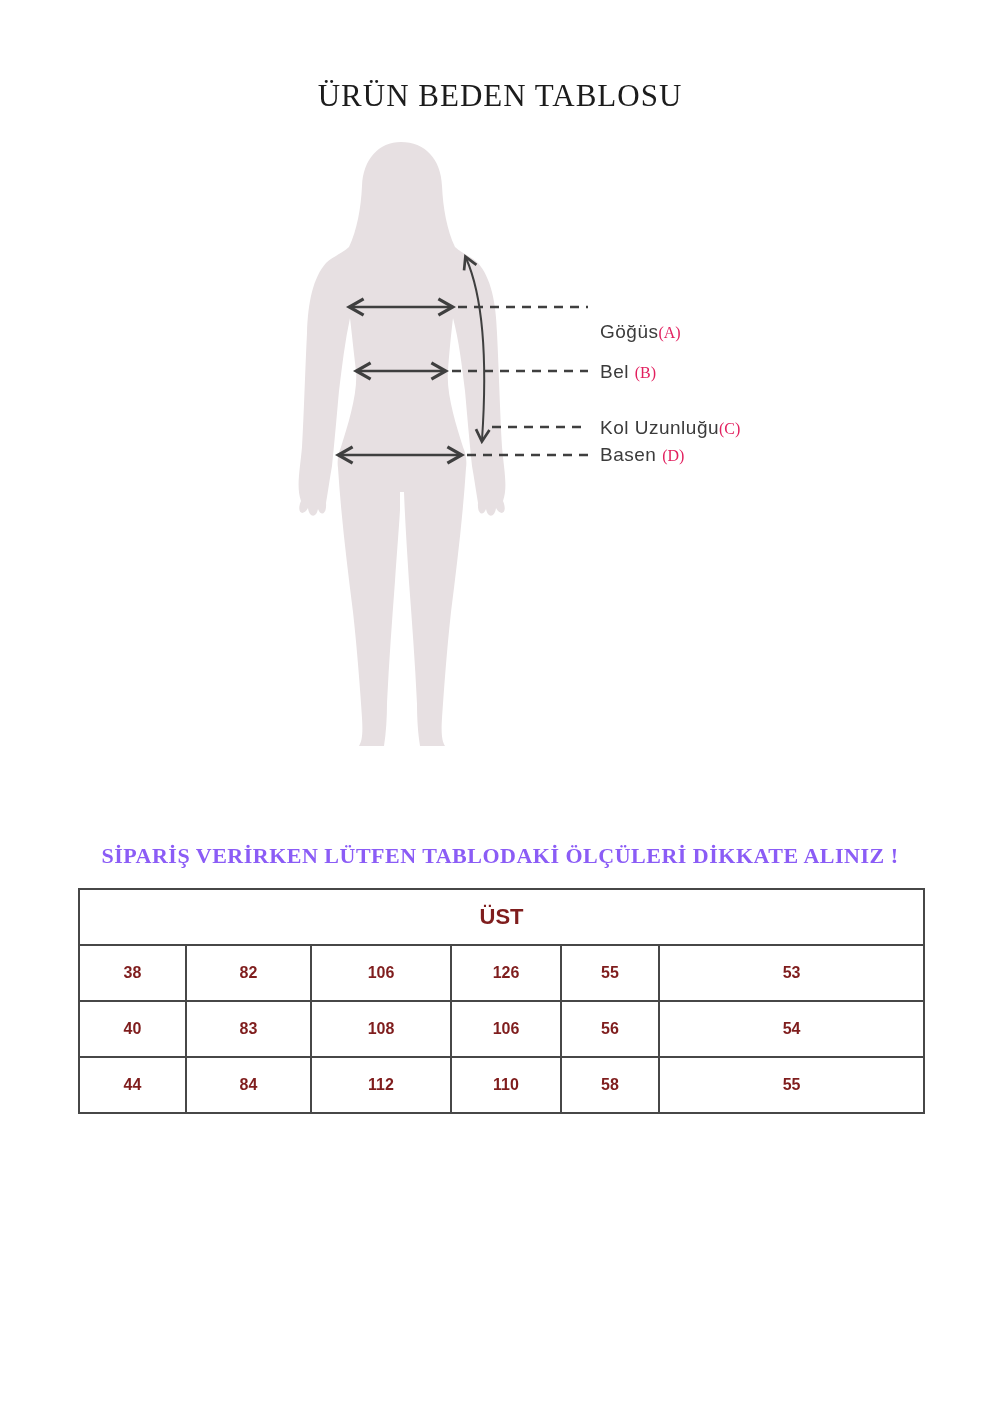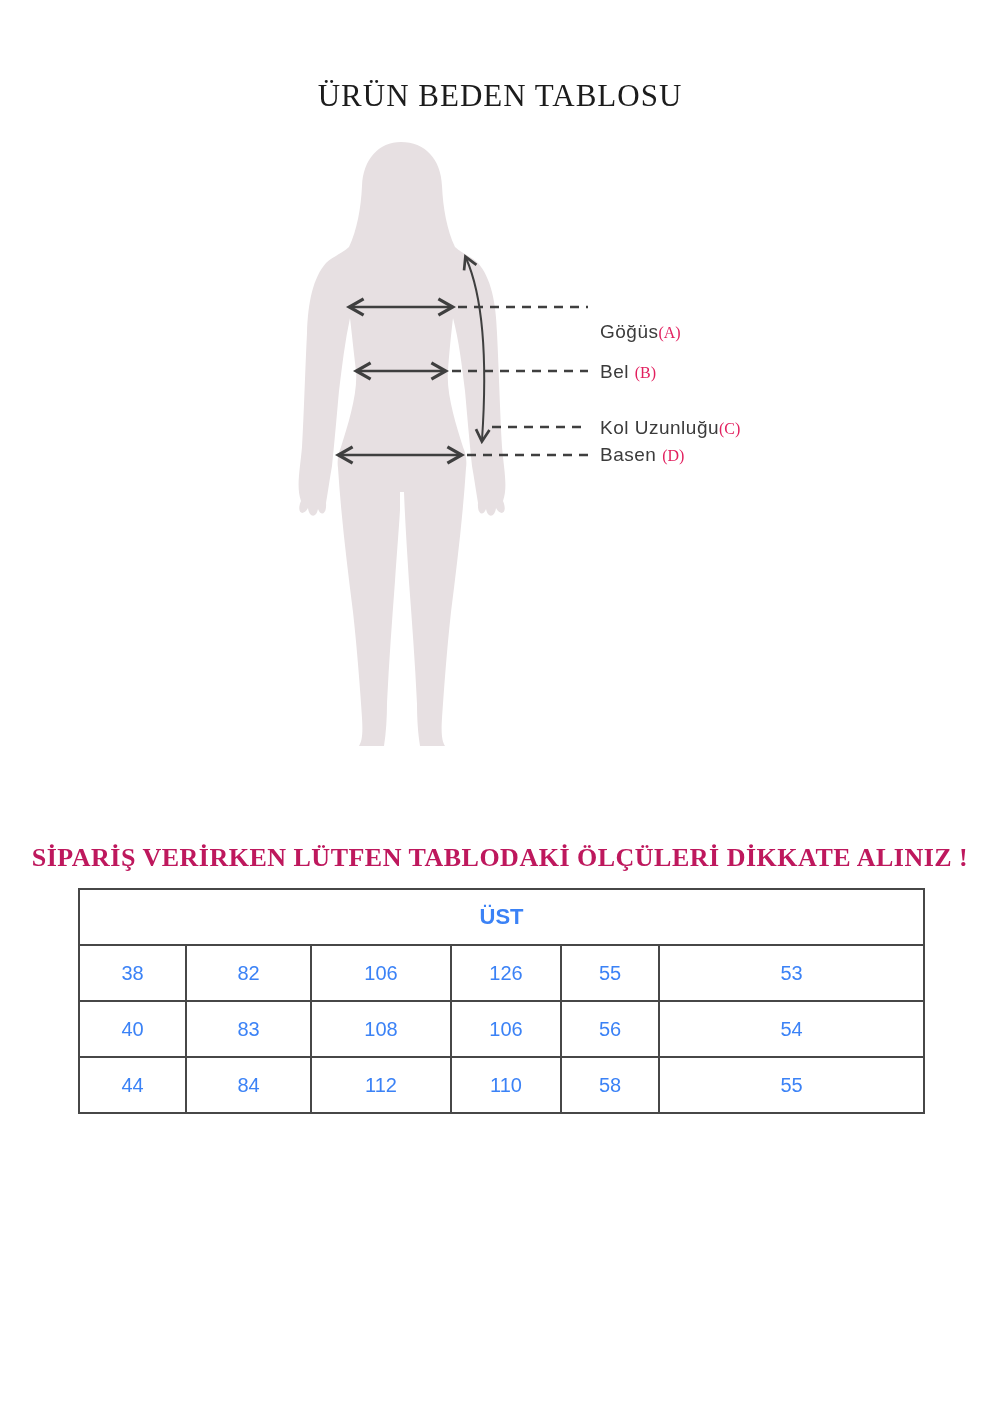--- a/index.html
+++ b/index.html
@@ -35,47 +35,47 @@
     position:absolute;left:0;top:790px;width:1000px;
     text-align:center;
     font-family:"Liberation Serif", serif;
     font-weight:bold;font-size:37px;
     color:#e30613;
   }
   .warning-text{
     position:absolute;left:0;top:843px;width:1000px;
     text-align:center;
     font-family:"Liberation Serif", serif;
-    font-weight:bold;font-size:26px;letter-spacing:0.5px;
-    color:#be185d;
+    font-weight:bold;font-size:22px;letter-spacing:0.5px;
+    color:#8b5cf6;
     white-space:nowrap;
   }
   table.size-table{
     position:absolute;left:78px;top:888px;
     border-collapse:collapse;
     table-layout:fixed;
     width:845px;
   }
   table.size-table td,table.size-table th{
     border:2px solid #474747;
     text-align:center;vertical-align:middle;
-    color:#3b82f6;
+    color:#7f1d1d;
     padding:0;
   }
   .group-header-cell{
     height:54px;
     font-size:22px;font-weight:bold;
   }
   .col-header-cell{
     height:52px;
     font-size:21px;font-weight:bold;
   }
   .data-cell{
     height:54px;
-    font-size:20px;font-weight:normal;
+    font-size:16px;font-weight:bold;
     color:#222222;
   }
 </style>
 </head>
 <body>
 
 <div class="page">
 
   <div class="page-title">ÜRÜN BEDEN TABLOSU</div>
 

